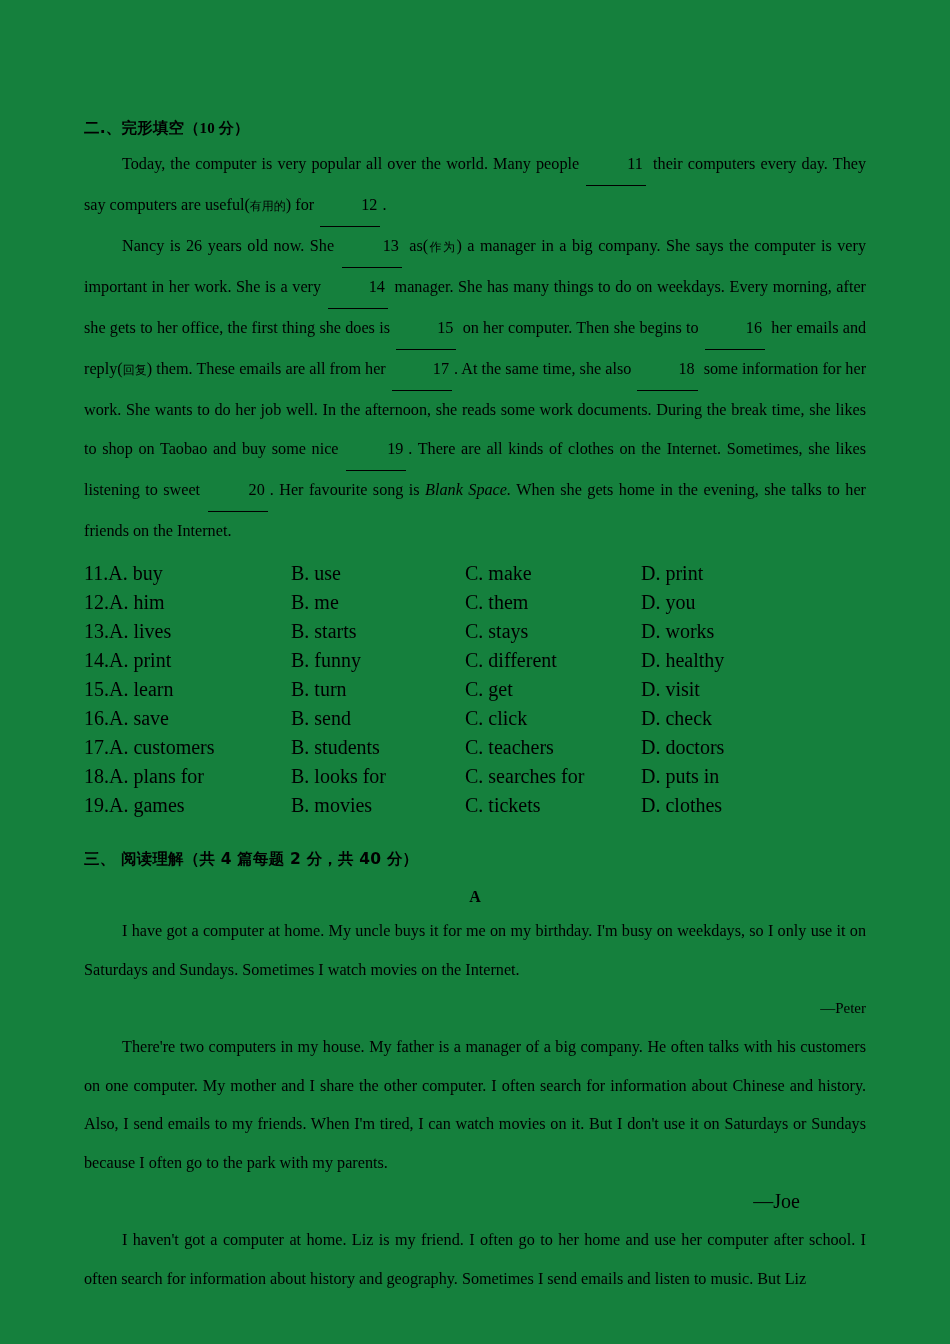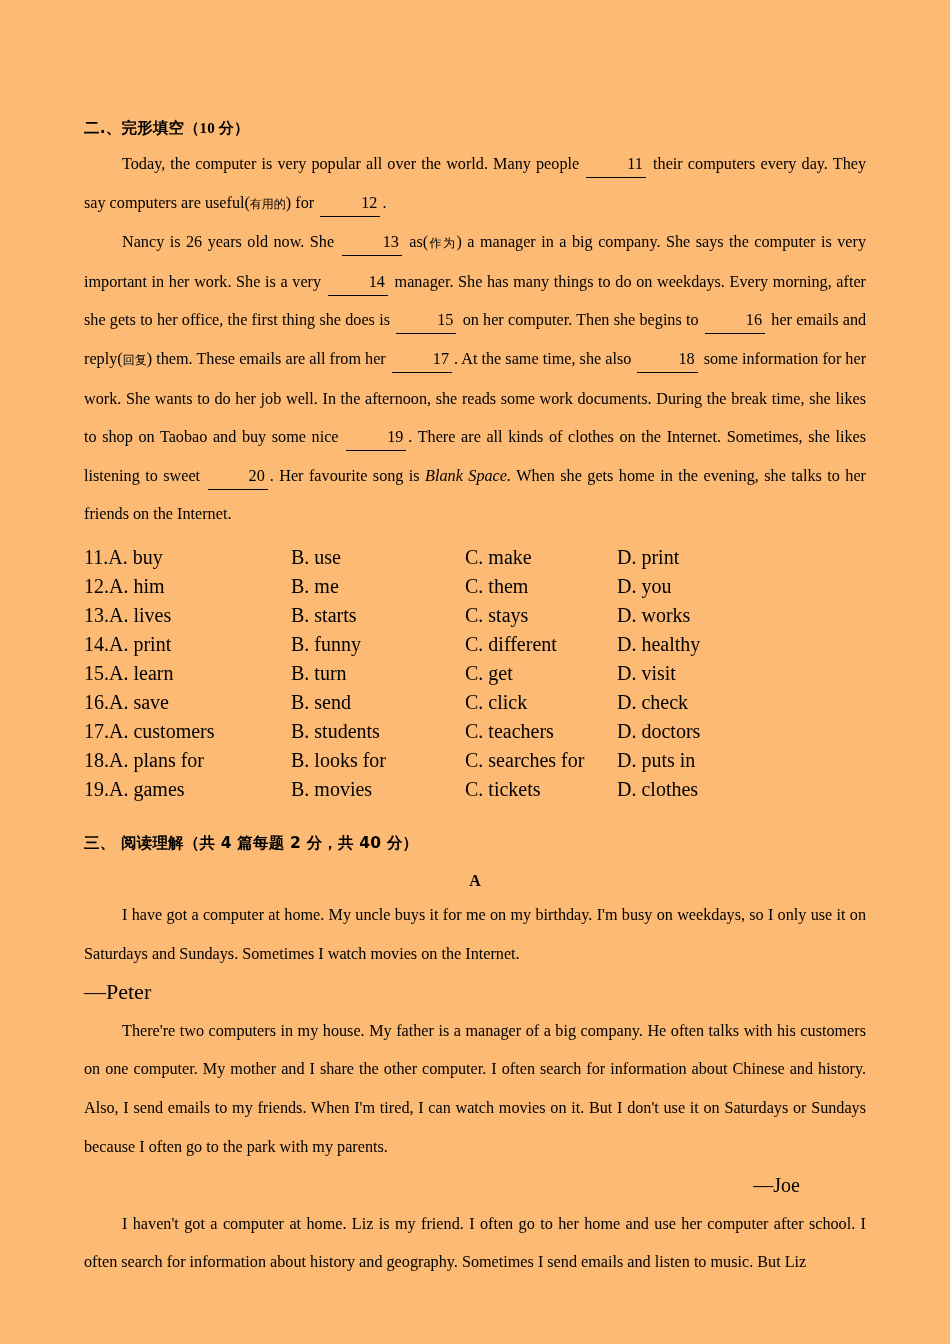--- a/index.html
+++ b/index.html
@@ -4,21 +4,21 @@
 <style>
   html, body {
     margin: 0;
     padding: 0;
     background: #ffffff;
   }
   .page {
     position: relative;
     width: 950px;
     height: 1344px;
-    background: #fdba74;
+    background: #15803d;
     font-family: "Liberation Serif", serif;
     color: #000000;
     overflow: hidden;
   }
   .content {
     position: absolute;
     left: 84px;
     top: 118px;
     width: 782px;
   }
@@ -54,21 +54,21 @@
   }
   .para em {
     font-style: italic;
   }
 
   
   .blank {
     display: inline-block;
     border-bottom: 1.3px solid #000;
     text-align: center;
-    padding: 0 3px 4px 3px;
+    padding: 0 3px 12px 3px;
     margin: 0 2px;
     line-height: 1.05;
     min-width: 44px;
   }
 
   
   .options {
     margin-top: 12px;
   }
   .opt-row {
@@ -77,33 +77,33 @@
     font-size: 20px;
     white-space: nowrap;
   }
   .opt-cell {
     position: absolute;
     top: 0;
   }
   .opt-a { left: 0px; }
   .opt-b { left: 207px; }
   .opt-c { left: 381px; font-family: Liberation Serif, serif; }
-  .opt-d { left: 533px; }
+  .opt-d { left: 557px; }
 
   
   .passage-label {
     text-align: center;
     font-family: "Liberation Serif", serif;
     font-weight: bold;
     font-size: 16px;
     margin: 18px 0 6px 0;
   }
   .attrib-center {
-    text-align: left;
-    font-size: 22px;
+    text-align: right;
+    font-size: 15px;
     line-height: 38.6px;
   }
   .attrib-right {
     text-align: right;
     padding-right: 66px;
     font-size: 20px;
     line-height: 38.6px;
   }
   .gap-md { height: 26px; }
 </style>

